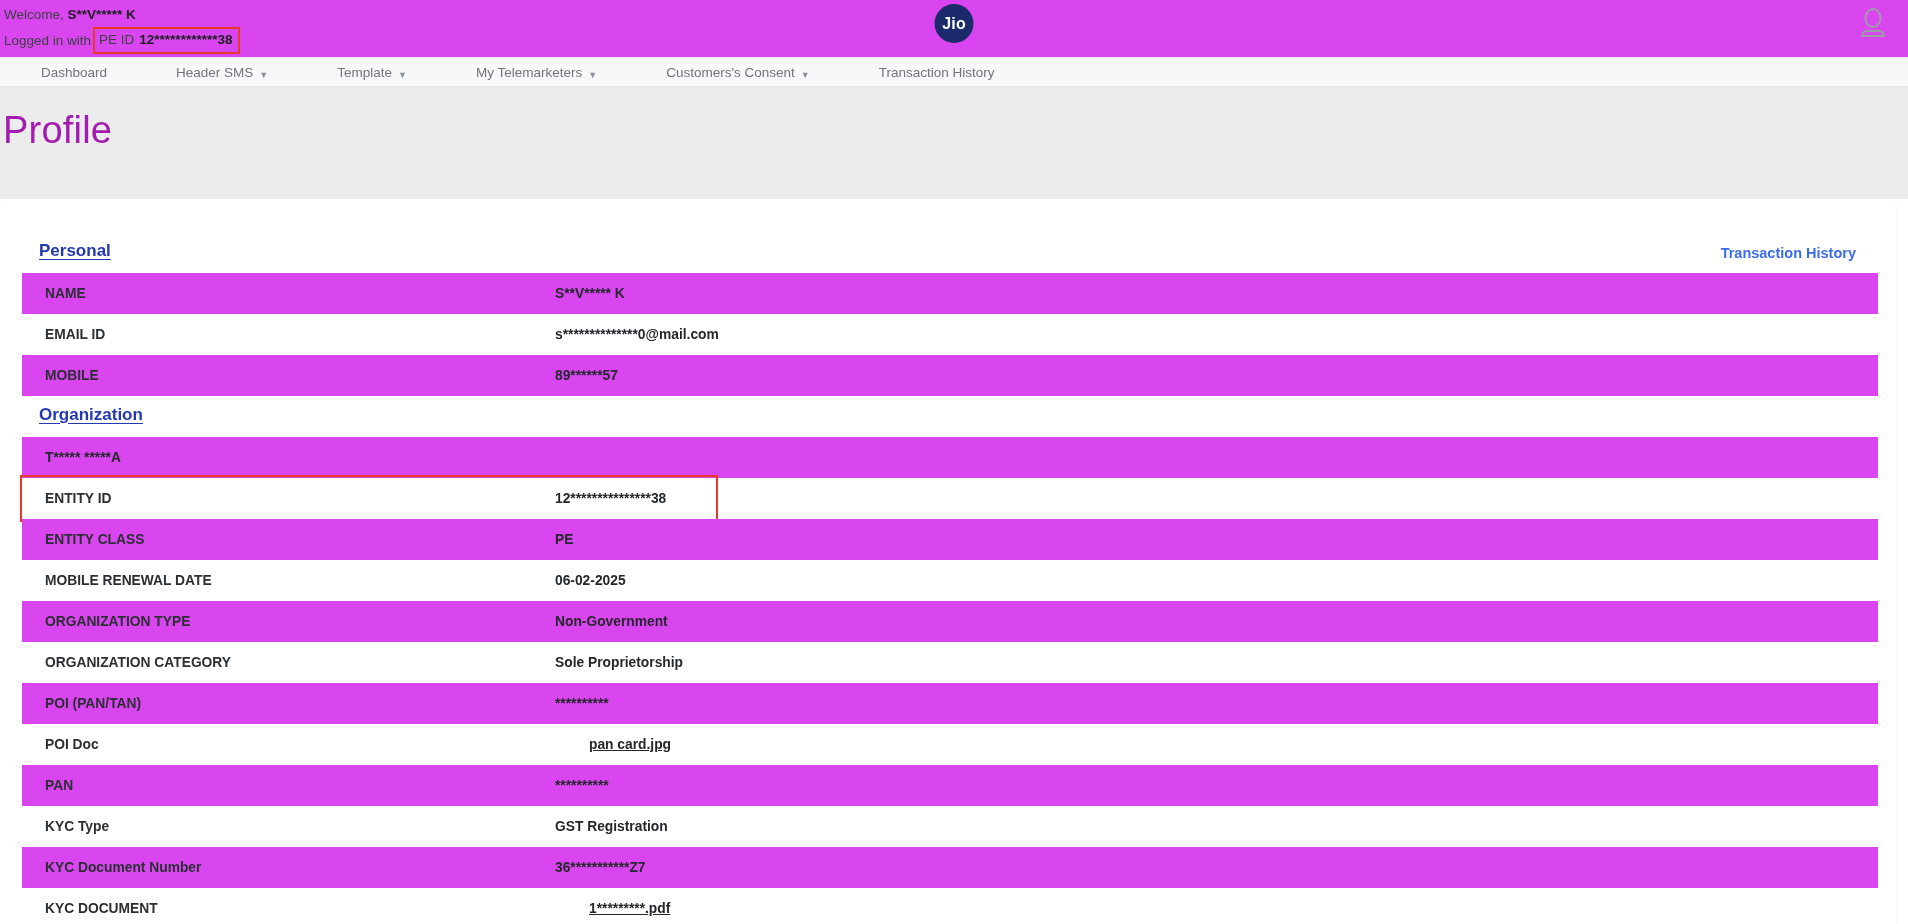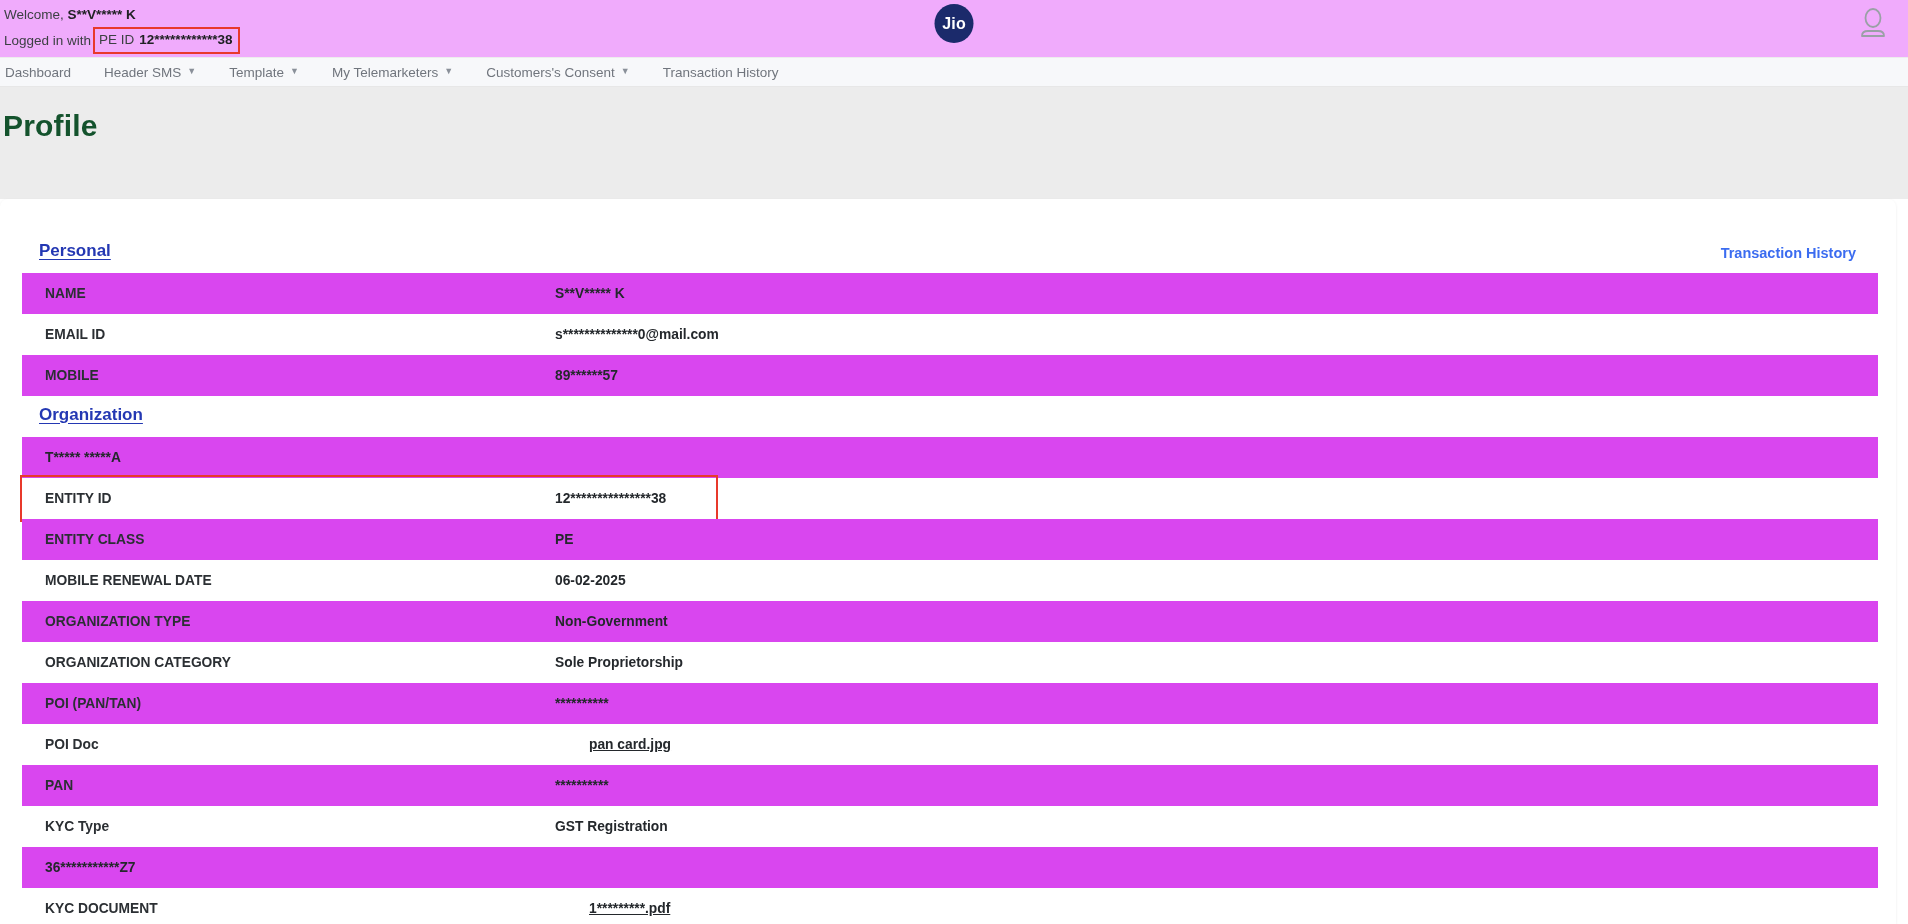--- a/index.html
+++ b/index.html
@@ -1,41 +1,41 @@
 <!DOCTYPE html>
 <html><head>
 <meta charset="utf-8">
 <style>
   * { margin:0; padding:0; box-sizing:border-box; }
   html,body { width:1908px; height:924px; overflow:hidden; background:#ffffff;
               font-family:"Liberation Sans","DejaVu Sans",sans-serif; }
 
   
-  .topbar { position:relative; height:57px; background:#f0abfc; }
+  .topbar { position:relative; height:57px; background:#d946ef; }
   .welcome-block { position:absolute; left:4px; top:5px; font-size:13.5px; color:#3c4043; line-height:20px; }
   .welcome-line b { color:#202124; }
   .login-line { display:flex; align-items:center; margin-top:2px; }
   .peid-box { display:inline-flex; align-items:flex-end; border:2px solid #e8392b; padding:1px 6px 2px 4px; margin-left:2px; }
   .peid-box b { margin-left:5px; color:#202124; }
   .logo { position:absolute; left:50%; top:4px; transform:translateX(-50%);
           width:39px; height:39px; border-radius:50%; background:#1b2a6b;
           color:#ffffff; font-weight:bold; font-size:16px;
           display:flex; align-items:center; justify-content:center; letter-spacing:.2px; }
   .user-ico { position:absolute; right:22px; top:8px; width:26px; height:30px; }
 
   
   .nav { display:flex; align-items:center; gap:33px; height:30px; background:#f7f8fa;
          border-top:1px solid #ededed; border-bottom:1px solid #e7e7e7;
          padding-left:5px; font-size:13.5px; color:#70757d; }
-  .nav-item { display:inline-flex; align-items:flex-start; gap:6px; cursor:pointer; white-space:nowrap; }
+  .nav-item { display:inline-flex; align-items:flex-end; gap:6px; cursor:pointer; white-space:nowrap;margin-left:36px; }
   .caret { font-size:9px; color:#8a9099; line-height:1; padding-top:2px; }
 
   
   .band { height:112px; background:#ececec; padding:22px 0 0 3px; }
-  .band h1 { font-size:30px; font-weight:bold; color:#14532d; letter-spacing:.2px; }
+  .band h1 { font-size:38px; font-weight:normal; color:#a21caf; letter-spacing:.2px; }
 
   
   .card { position:relative; width:1896px; height:725px; background:#ffffff;
           border-radius:8px 8px 0 0; box-shadow:0 1px 3px rgba(0,0,0,.08); padding-top:42px; }
   .sec-head { margin:0 0 12px 39px; font-size:17px; font-weight:bold; color:#2438b3;
               text-decoration:underline; text-underline-offset:3px; display:inline-block; }
   .sec-head-row { display:block; }
   .txn-link { position:absolute; right:40px; top:46px; font-size:14.5px; font-weight:bold;
               color:#3b6cf0; cursor:pointer; }
   .rows { margin:0 18px 0 22px; }
@@ -164,20 +164,21 @@
     </div>
     <div class="row shaded">
       <span class="lbl">PAN</span>
       <span class="val">**********</span>
     </div>
     <div class="row">
       <span class="lbl">KYC Type</span>
       <span class="val">GST Registration</span>
     </div>
     <div class="row shaded">
+      <span class="lbl">KYC Document Number</span>
       <span class="val">36***********Z7</span>
     </div>
     <div class="row">
       <span class="lbl">KYC DOCUMENT</span>
       <span class="val link">1*********.pdf</span>
     </div>
   </div>
 </div>
 
 </body></html>

